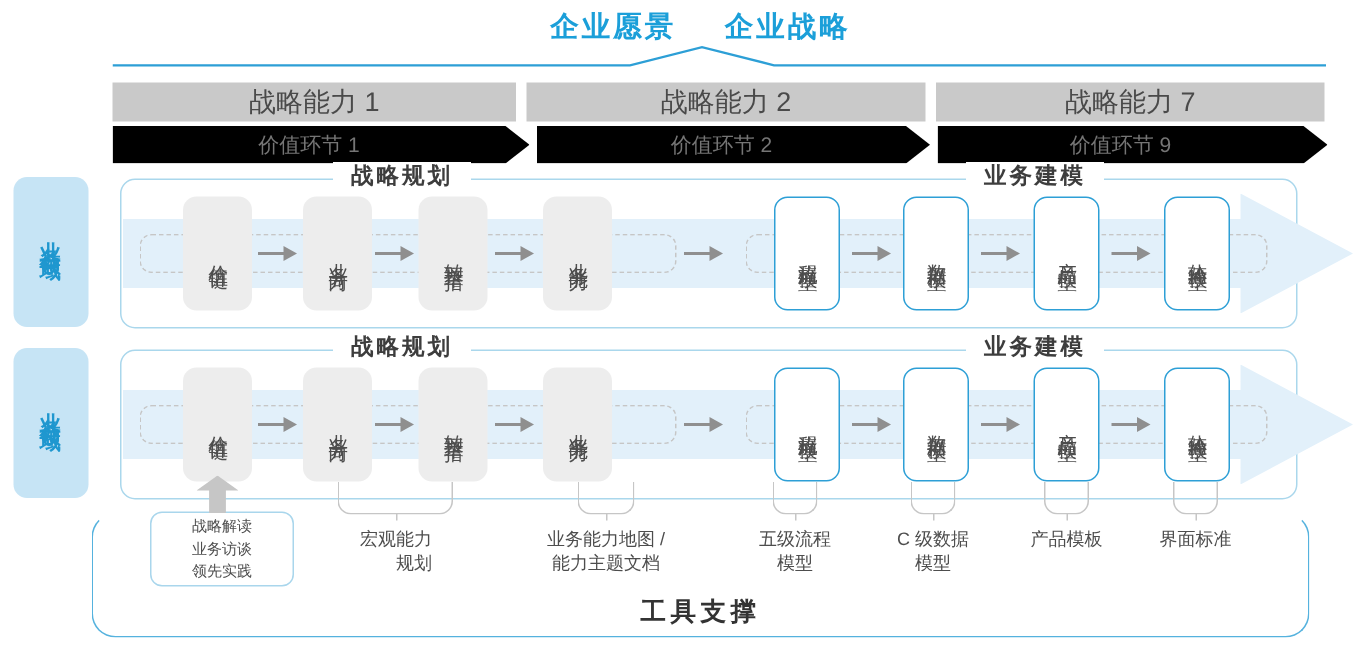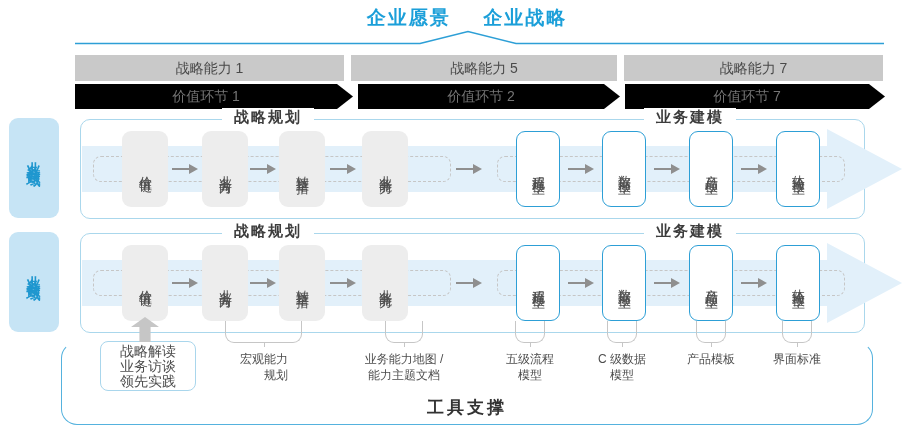--- a/index.html
+++ b/index.html
@@ -6,21 +6,21 @@
   body { background:#ffffff; font-family:"Liberation Sans","DejaVu Sans",sans-serif; }
   .canvas { position:relative; width:910px; height:432px; background:#fff; overflow:hidden; }
 
   
   .title { position:absolute; top:5px; left:0; width:910px; text-align:center;margin-left:12px; }
   .title span { font-size:19px; font-weight:bold; color:#1b9fd9; letter-spacing:2px; margin:0 14px; }
   .peak-line { position:absolute; left:75px; top:29px; }
 
   
   .cap-bar { position:absolute; top:55px; height:26px; background:#c9c9c9; color:#4a4a4a;
-             font-size:14px; line-height:26px; text-align:center; }
+             font-size:18px; line-height:26px; text-align:center; }
   
   .chev { position:absolute; top:84px; height:25px; background:#000000; color:#757575;
           font-size:14px; line-height:25px; text-align:center; padding-right:16px;
           clip-path:polygon(0 0, calc(100% - 16px) 0, 100% 50%, calc(100% - 16px) 100%, 0 100%); }
 
   
   .domain { position:absolute; left:9px; width:50px; height:100px; background:#c6e4f5; border-radius:9px;
             display:flex; align-items:center; justify-content:center; }
   .domain span { writing-mode:vertical-rl; font-size:14px; font-weight:bold; color:#1f97cf; letter-spacing:4px; }
 
@@ -49,44 +49,44 @@
   .tool-label { position:absolute; left:0; bottom:5px; width:100%; text-align:center;
                 font-size:17px; font-weight:bold; color:#333; letter-spacing:3px; }
   .brace { position:absolute; top:321px; height:22px; border-left:1px solid #c6c6c6;
            border-right:1px solid #c6c6c6; border-bottom:1px solid #c6c6c6; border-radius:0 0 9px 9px; z-index:3; }
   .brace::after { content:""; position:absolute; left:50%; bottom:-5px; width:1px; height:5px; background:#c6c6c6; }
   .up-arrow { position:absolute; left:131px; top:317px; width:28px; height:25px; background:#c6c6c6; z-index:5;
               clip-path:polygon(50% 0, 100% 40%, 70% 40%, 70% 100%, 30% 100%, 30% 40%, 0 40%); }
   .practice-box { position:absolute; left:100px; top:341px; width:96px; height:50px; background:#fff;
                   border:1px solid #a9d6ec; border-radius:8px; z-index:4;
                   display:flex; align-items:center; justify-content:center; }
-  .practice-box span { font-size:14px; color:#4d4d4d; line-height:15px; text-align:center; white-space:pre-line; }
+  .practice-box span { font-size:10px; color:#4d4d4d; line-height:15px; text-align:center; white-space:pre-line; }
   .note { position:absolute; top:351px; transform:translateX(-50%); font-size:12px; color:#4d4d4d;
           line-height:16px; text-align:center; white-space:pre-line; z-index:4; }
 </style>
 </head>
 <body>
 
 <div class="canvas">
 
   <div class="title">
     <span>企业愿景</span>
     <span>企业战略</span>
   </div>
   <svg class="peak-line" width="810" height="17">
     <path d="M0,14.5 H345 L393,2.5 L441,14.5 H809" fill="none" stroke="#2d9fd6" stroke-width="1.5"></path>
   </svg>
 
   <div class="cap-bar" style="left:75px;width:269px;">战略能力 1</div>
-  <div class="cap-bar" style="left:351px;width:266px;">战略能力 5</div>
+  <div class="cap-bar" style="left:351px;width:266px;">战略能力 2</div>
   <div class="cap-bar" style="left:624px;width:259px;">战略能力 7</div>
 
   <div class="chev" style="left:75px;width:278px;">价值环节 1</div>
   <div class="chev" style="left:358px;width:262px;">价值环节 2</div>
-  <div class="chev" style="left:625px;width:260px;">价值环节 7</div>
+  <div class="chev" style="left:625px;width:260px;">价值环节 9</div>
 
   <div class="domain" style="top:118px;">
     <span>业务领域 1</span>
   </div>
   <div class="domain" style="top:232px;">
     <span>业务领域 2</span>
   </div>
 
   <div class="row" style="top:119px;">
     <div class="row-frame"></div>

